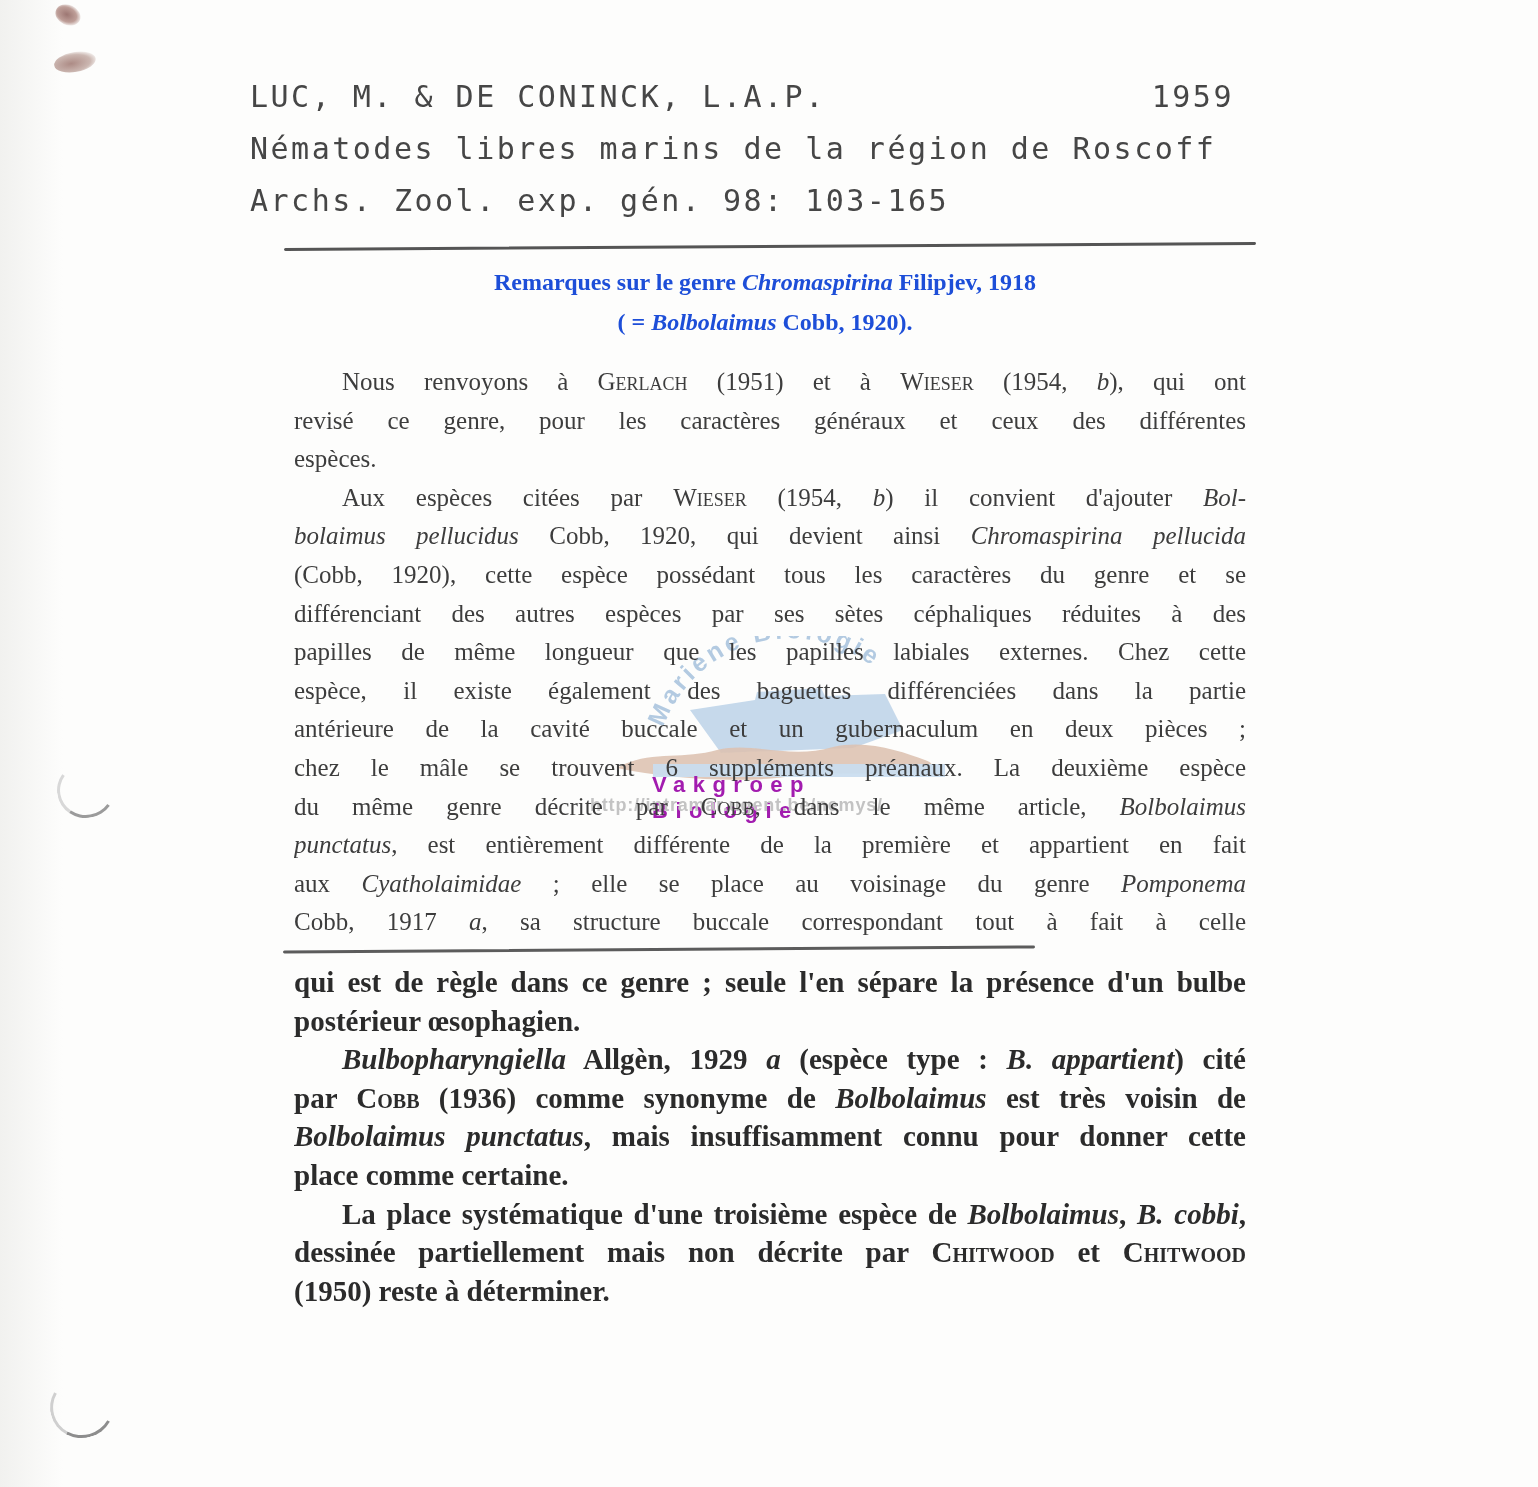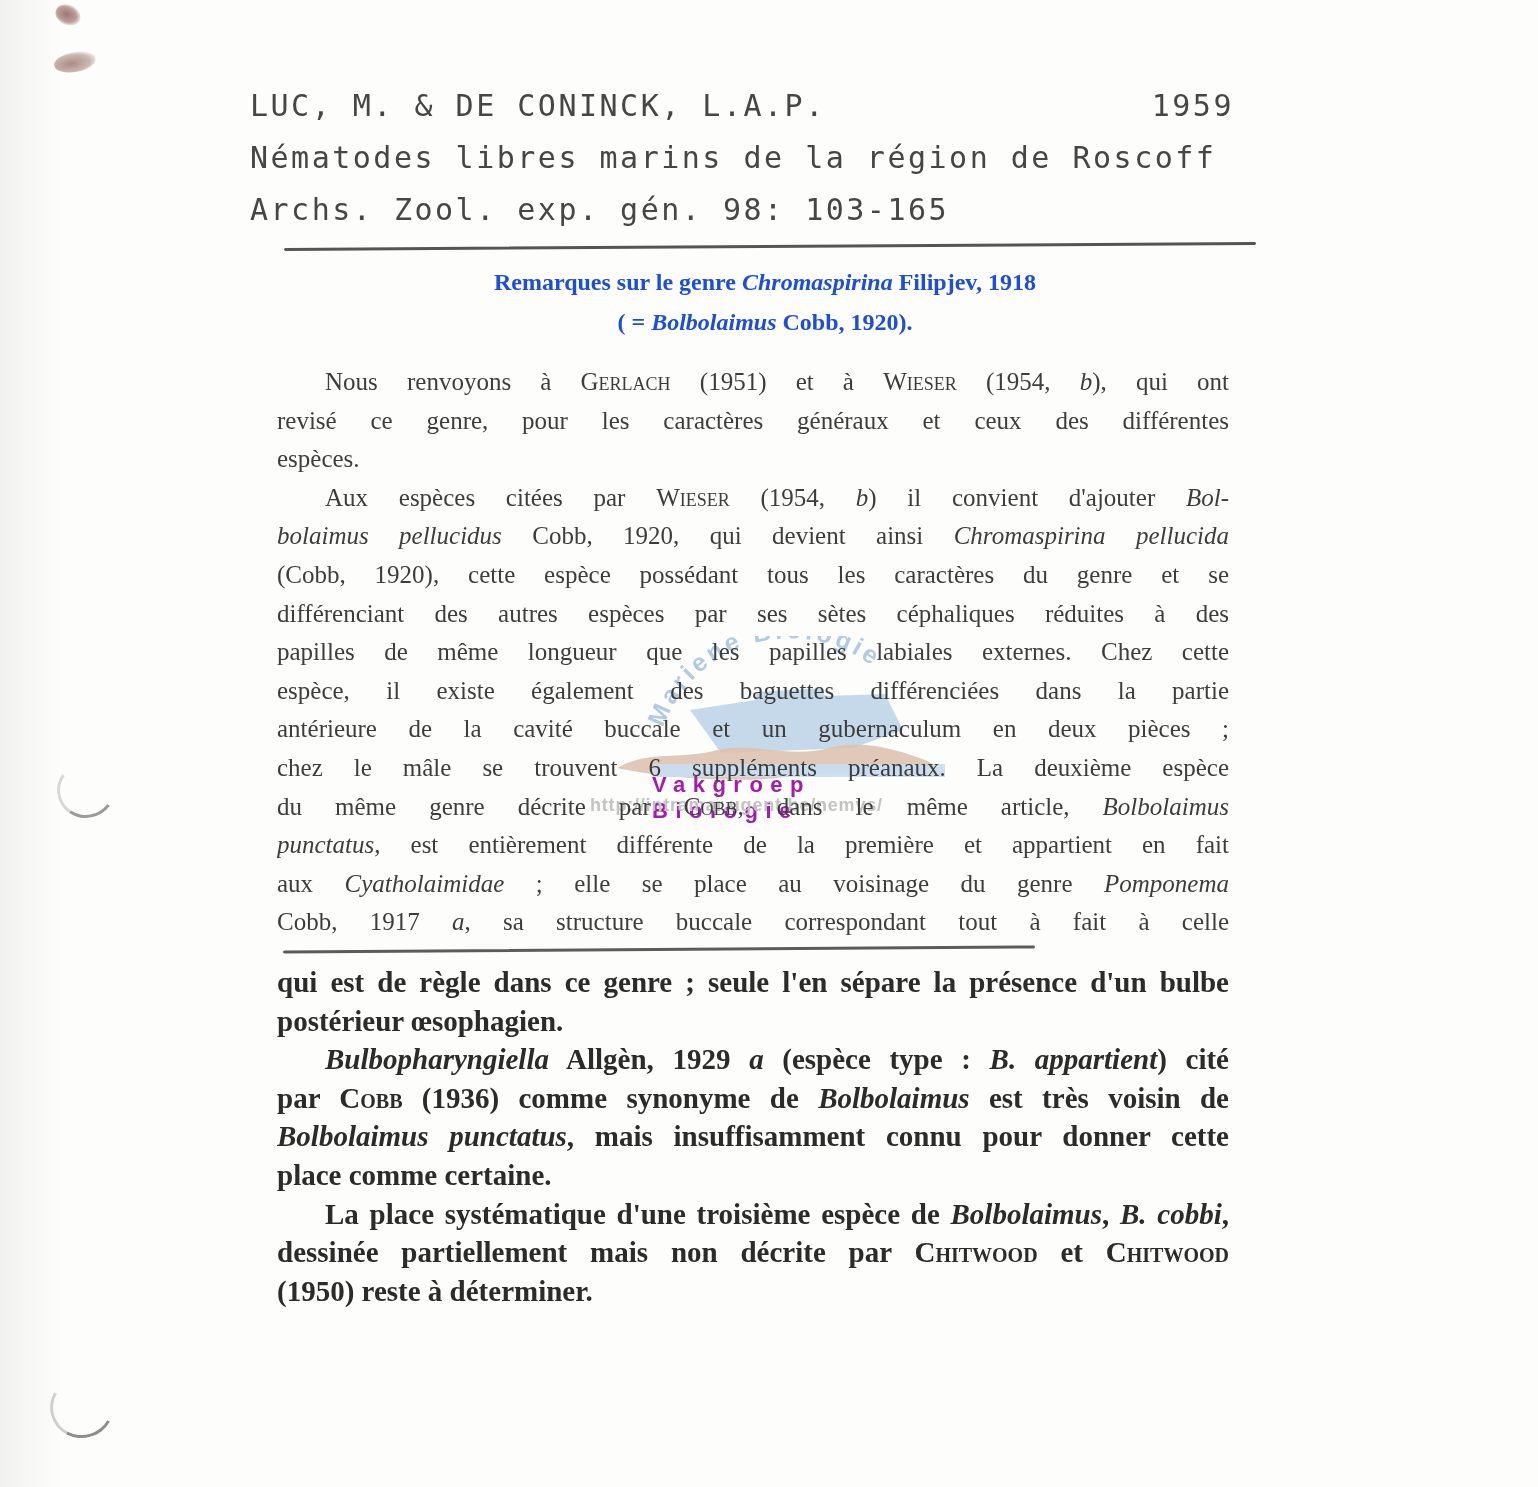--- a/index.html
+++ b/index.html
@@ -23,36 +23,36 @@
   
   .watermark{position:absolute;left:0;top:0;z-index:1;}
   .wm-logo{position:absolute;left:585px;top:636px;opacity:.88;}
   .wm-arc-text{font-family:"Liberation Sans",sans-serif;font-weight:bold;}
   .wm-sub{position:absolute;left:652px;top:772px;font-family:"Liberation Sans",sans-serif;
         font-size:22px;font-weight:bold;letter-spacing:7.5px;color:#a21caf;}
   .wm-url{position:absolute;left:590px;top:795px;font-family:"Liberation Sans",sans-serif;
         font-size:18px;font-weight:bold;letter-spacing:.8px;color:#c3c3c3;}
 
   
-  .typed-header{position:absolute;left:250px;top:88px;width:984px;z-index:2;
+  .typed-header{position:absolute;left:250px;top:79px;width:984px;z-index:2;
         font-family:"DejaVu Sans Mono","Liberation Mono",monospace;
         font-size:30px;letter-spacing:2.5px;color:#464646;}
   .typed-row{height:52px;white-space:nowrap;}
   .typed-row.first{display:flex;justify-content:space-between;}
 
   
   .rule{position:absolute;background:#555;z-index:2;border-radius:2px;}
   .rule-top{left:284px;top:245px;width:972px;height:3px;transform:rotate(-0.35deg);
         box-shadow:0 -4px 0 -1.5px #a9a9a9;}
   .rule-mid{left:283px;top:948px;width:752px;height:2.5px;background:#5c5c5c;transform:rotate(-0.4deg);}
 
   
   .article-title{position:absolute;left:290px;top:262px;width:950px;z-index:2;text-align:center;
         font-size:24px;font-weight:bold;color:#1d4ed8;line-height:40px;}
-  .body-block{position:absolute;left:277px;width:952px;z-index:2;}
+  .body-block{position:absolute;left:294px;width:952px;z-index:2;}
   .part1{top:363px;font-size:25px;color:#3d3d3d;}
   .part2{top:963px;font-size:29px;font-weight:bold;color:#2b2b2b;}
   .line{height:38.6px;line-height:38.6px;text-align:justify;text-align-last:justify;overflow:hidden;}
   .line.end{text-align:left;text-align-last:left;}
   .line.indent{padding-left:48px;}
   em{font-style:italic;}
   .sc{font-variant:small-caps;}
 </style>
 </head>
 <body>

